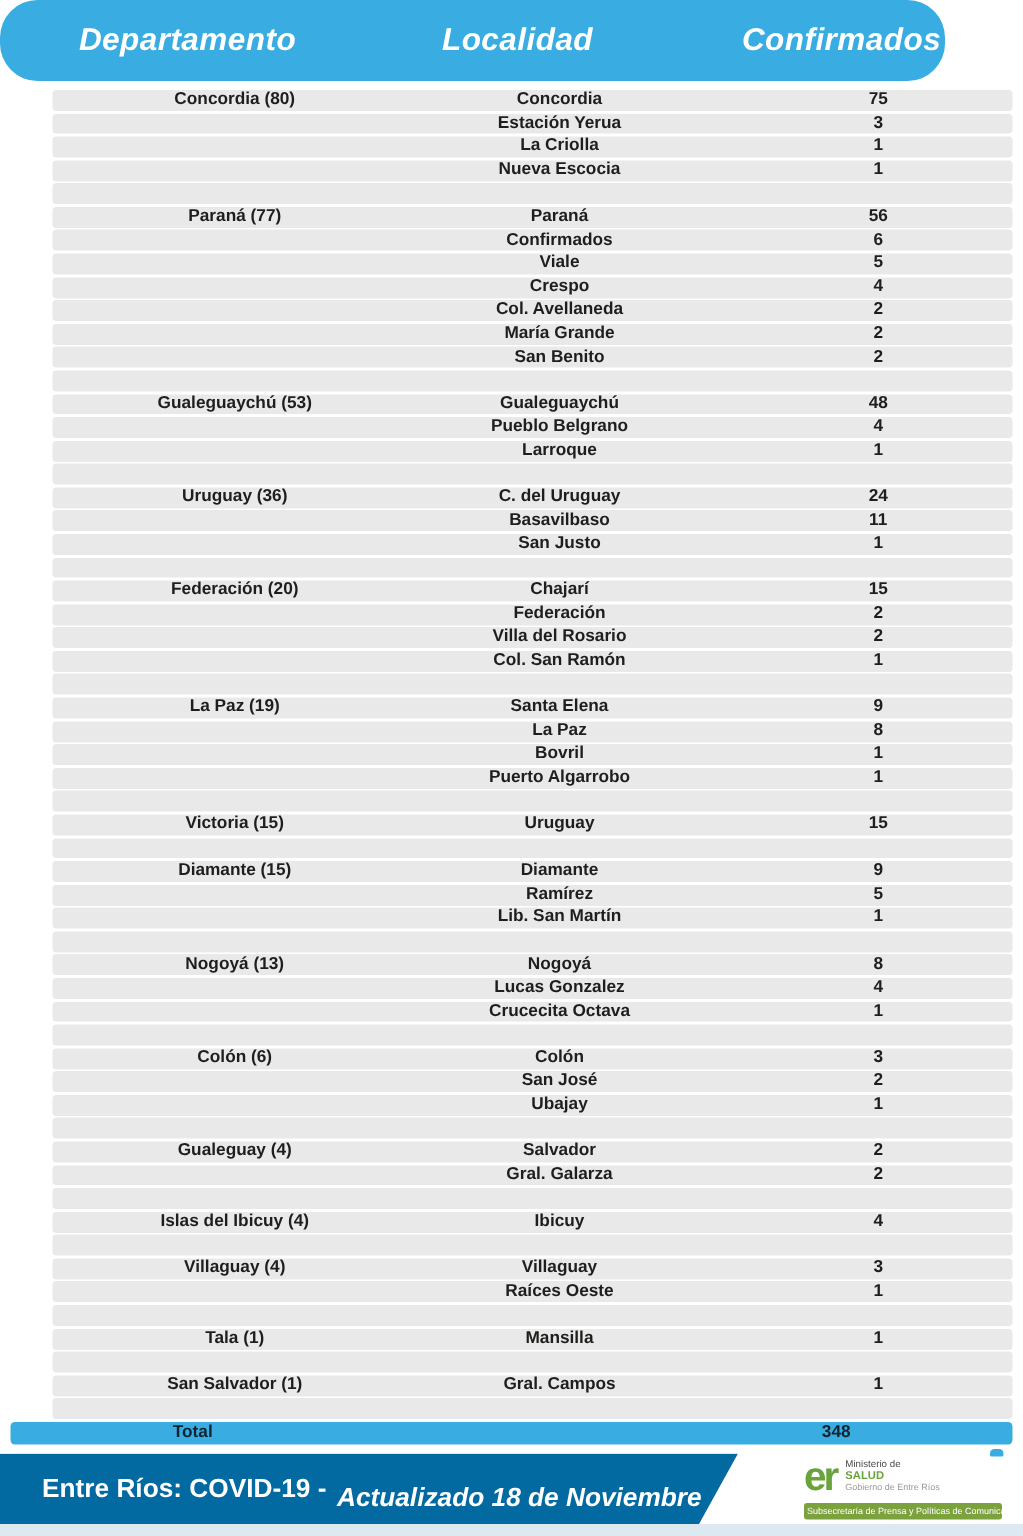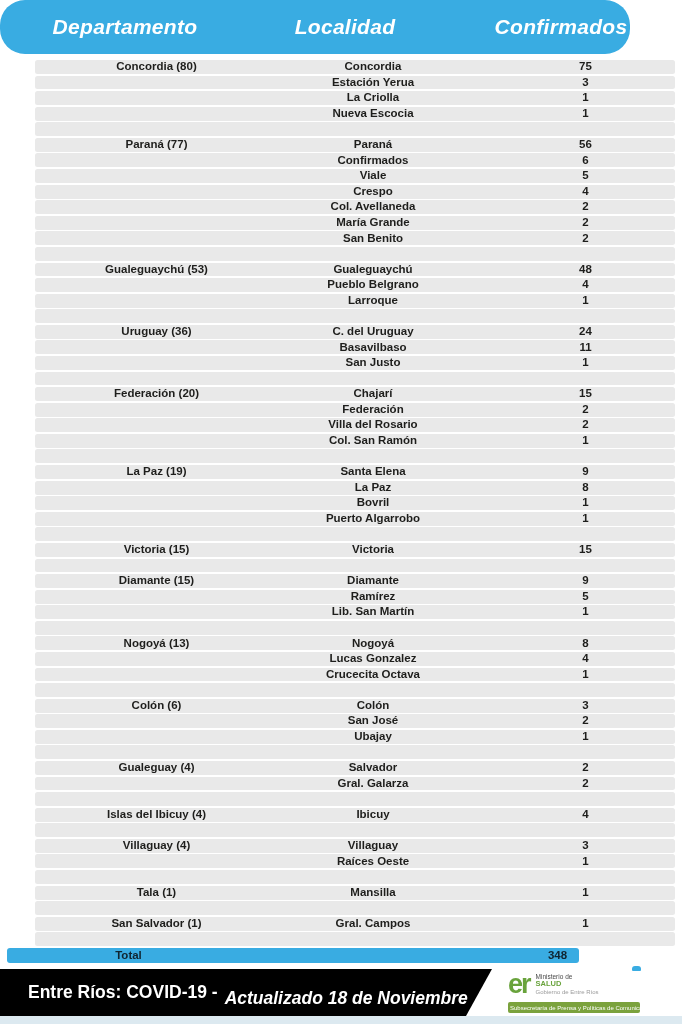--- a/index.html
+++ b/index.html
@@ -20,34 +20,34 @@
   #rows { position:absolute; top:60px; left:7px; width:668px; }
   .row, .spacer {
     height:13.9px; margin-bottom:1.7px; background:#e9e9e9; border-radius:2.5px;margin-left:28px;
   }
   .row { display:grid; grid-template-columns:243px 190px 235px; align-items:center; }
   .cell {
     text-align:center; font-size:11.5px; font-weight:700; color:#1e1e1c;
     line-height:1; white-space:nowrap;
   }
   .total-row {
-    position:absolute; top:948px; left:7px; width:572px; height:15px;
+    position:absolute; top:948px; left:7px; width:668px; height:15px;
     background:#39ace2; border-radius:3px; display:grid;
     grid-template-columns:243px 190px 235px; align-items:center;
   }
   .total-row .cell { color:#102531; }
   .banner {
     position:absolute; top:969px; left:0; width:492px; height:47px;
-    background:#000000; clip-path:polygon(0 0,100% 0,calc(100% - 26px) 100%,0 100%);
+    background:#0369a1; clip-path:polygon(0 0,100% 0,calc(100% - 26px) 100%,0 100%);
     display:flex; align-items:center; padding-left:28px; box-sizing:border-box;
     color:#ffffff; font-size:17.5px; white-space:nowrap;
   }
   .banner .bold-part { font-weight:800; }
   .banner .italic-part { font-style:italic; font-weight:600; margin-left:7px;margin-top:12px; }
-  .logo-block { position:absolute; top:971px; left:508px; width:132px; }
+  .logo-block { position:absolute; top:971px; left:536px; width:132px; }
   .logo-top { display:flex; align-items:center; }
   .er-logo {
     position:relative; font-size:27px; font-weight:800; color:#69a33c;
     letter-spacing:-2px; line-height:1; margin-right:6px;
   }
   .er-cap {
     position:absolute; top:-5px; right:-1px; width:9px; height:5px;
     background:#39ace2; border-radius:3px 3px 1px 1px;
   }
   .ministry { line-height:1.15; }
@@ -198,21 +198,21 @@
       <div class="cell">1</div>
     </div>
     <div class="row">
       <div class="cell"></div>
       <div class="cell">Puerto Algarrobo</div>
       <div class="cell">1</div>
     </div>
     <div class="spacer"></div>
     <div class="row">
       <div class="cell">Victoria (15)</div>
-      <div class="cell">Victoria</div>
+      <div class="cell">Uruguay</div>
       <div class="cell">15</div>
     </div>
     <div class="spacer"></div>
     <div class="row">
       <div class="cell">Diamante (15)</div>
       <div class="cell">Diamante</div>
       <div class="cell">9</div>
     </div>
     <div class="row">
       <div class="cell"></div>

